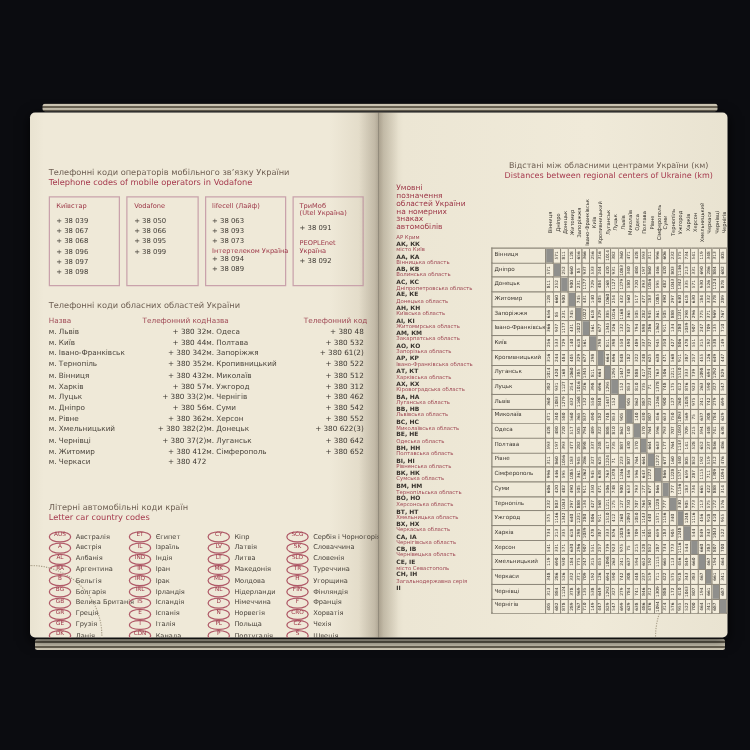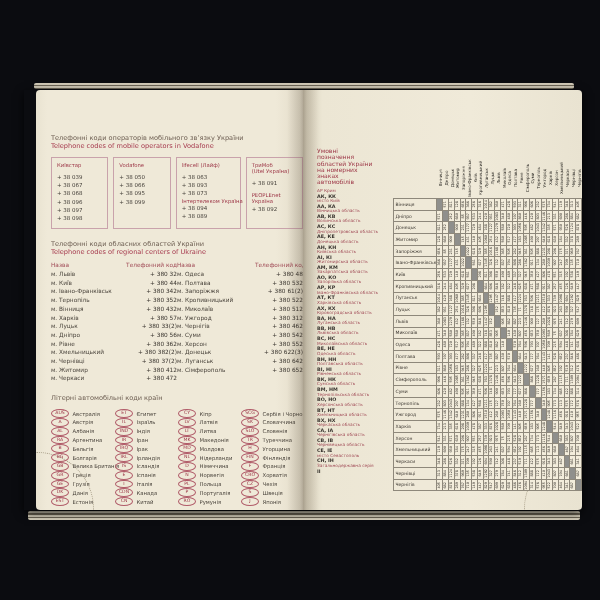--- a/index.html
+++ b/index.html
@@ -4,21 +4,21 @@
 <style>
   html,body{margin:0;padding:0;background:#0b0c10;}
   .stage{position:relative;width:600px;height:600px;background:#0b0c10;overflow:hidden;
          font-family:"DejaVu Sans",sans-serif;}
   .stack-top{position:absolute;left:34px;top:83px;width:540px;height:6px;
     background:repeating-linear-gradient(to bottom,#cfc8b5 0 1.6px,#6e6757 1.6px 3.1px);border-radius:2px;}
   .stack-bottom{position:absolute;left:28px;top:511px;width:552px;height:9px;
     background:repeating-linear-gradient(to bottom,#d8d1bd 0 2px,#6e6757 2px 3.6px);border-radius:2px;}
   .spread{position:absolute;left:24px;top:90px;width:558px;height:420px;box-shadow:0 3px 9px rgba(0,0,0,.8);}
   .page{position:absolute;top:0;height:420px;width:279px;overflow:hidden;}
-  .page.left{left:12px;background:linear-gradient(to right,#e9e3d1 0,#efe9d8 4%,#efe9d8 86%,#dcd4c0 100%);border-radius:4px 0 0 4px;}
+  .page.left{left:0;background:linear-gradient(to right,#e9e3d1 0,#efe9d8 4%,#efe9d8 86%,#dcd4c0 100%);border-radius:4px 0 0 4px;}
   .page.right{left:279px;background:linear-gradient(to right,#d5cdb8 0,#ece6d4 7%,#f0ead9 60%,#e9e3d1 100%);border-radius:0 4px 4px 0;}
   .gutter{position:absolute;left:263px;top:0;width:32px;height:420px;pointer-events:none;
     background:linear-gradient(to right,rgba(70,58,44,0) 0,rgba(70,58,44,.18) 40%,rgba(70,58,44,.30) 50%,rgba(70,58,44,.16) 62%,rgba(70,58,44,0) 100%);}
   .corner-arc{position:absolute;width:112px;height:112px;border:1px dotted #a79d87;border-radius:50%;}
   .arc-bl{left:-56px;bottom:-56px;}
   .arc-br{right:-56px;bottom:-56px;}
 
   
   .lp{position:absolute;left:15px;top:44px;width:252px;}
   .sec-title{margin:0 0 2px 0;}
@@ -30,21 +30,21 @@
   .op-c{color:#45403a;font-size:5.5px;line-height:8.2px;white-space:nowrap;}
   .op-g{height:4.5px;}
   .sec2{margin-top:11px;}
   .reg-head,.reg-row{display:grid;grid-template-columns:66px 60px 78px 48px;}
   .reg-head{margin-top:5px;color:#a04a56;font-size:5.8px;line-height:9px;}
   .reg-head .rh{white-space:nowrap;}
   .reg-head .rh.num{text-align:right;}
   .reg-row{font-size:5.8px;line-height:8.7px;}
   .reg-row .city{color:#4a443c;white-space:nowrap;}
   .reg-row .code{color:#3a352f;text-align:right;white-space:nowrap;}
-  .sec3{margin-top:11px;}
+  .sec3{margin-top:27px;}
   .car-grid{display:grid;grid-template-columns:64px 63px 63px 62px;margin-top:7px;}
   .car-item{display:flex;align-items:center;height:8.8px;}
   .car-badge{width:16px;min-width:16px;height:6.8px;border:1px solid #b05a68;border-radius:50%;
     color:#9c3546;font-size:4.6px;line-height:6.6px;text-align:center;margin-right:3.5px;}
   .car-name{color:#4a443c;font-size:5.3px;white-space:nowrap;}
 
   
   .rp-title{position:absolute;left:96px;top:38px;width:176px;text-align:center;}
   .rp-title .ua{color:#6f6054;font-size:6.4px;line-height:8px;}
   .rp-title .en{color:#a63b4f;font-size:6.4px;line-height:8px;}
@@ -123,21 +123,20 @@
               <div class="op-g"></div>
               <div class="op-n">PEOPLEnet</div>
               <div class="op-n">Україна</div>
               <div class="op-c">+ 38 092</div>
             </div>
           </div>
 
         <div class="sec2">
           <div class="sec-title">
             <div class="ua">Телефонні коди обласних областей України</div>
-            <div class="en">Telephone codes of regional centers of Ukraine</div>
           </div>
           <div class="reg-head">
               <div class="rh">Назва</div>
               <div class="rh num">Телефонний код</div>
               <div class="rh">Назва</div>
               <div class="rh num">Телефонний код</div>
             </div>
           <div id="reg-body">
               <div class="reg-row">
                 <span class="city">м. Львів</span>
@@ -216,20 +215,21 @@
                 <span class="code">+ 380 472</span>
                 <span class="city"></span>
                 <span class="code"></span>
               </div>
             </div>
         </div>
 
         <div class="sec3">
           <div class="sec-title">
             <div class="ua">Літерні автомобільні коди країн</div>
+            <div class="en">Letter car country codes</div>
           </div>
           <div class="car-grid">
               <div class="car-col">
                 <div class="car-item">
                   <span class="car-badge">AUS</span>
                   <span class="car-name">Австралія</span>
                 </div>
                 <div class="car-item">
                   <span class="car-badge">A</span>
                   <span class="car-name">Австрія</span>
@@ -411,20 +411,24 @@
               </div>
             </div>
         </div>
 
       </div>
     </div>
 
     <div class="page right">
       <div class="corner-arc arc-br"></div>
 
+      <div class="rp-title">
+        <div class="ua">Відстані між обласними центрами України (км)</div>
+        <div class="en">Distances between regional centers of Ukraine (km)</div>
+      </div>
 
       <div class="legend">
         <div class="lg-head">Умовні позначення областей України на номерних знаках автомобілів</div>
         <div id="lg-entries">
             <div class="lg-item">
               <div class="lg-name">АР Крим</div>
               <div class="lg-codes">АК, КК</div>
             </div>
             <div class="lg-item">
               <div class="lg-name">місто Київ</div>

